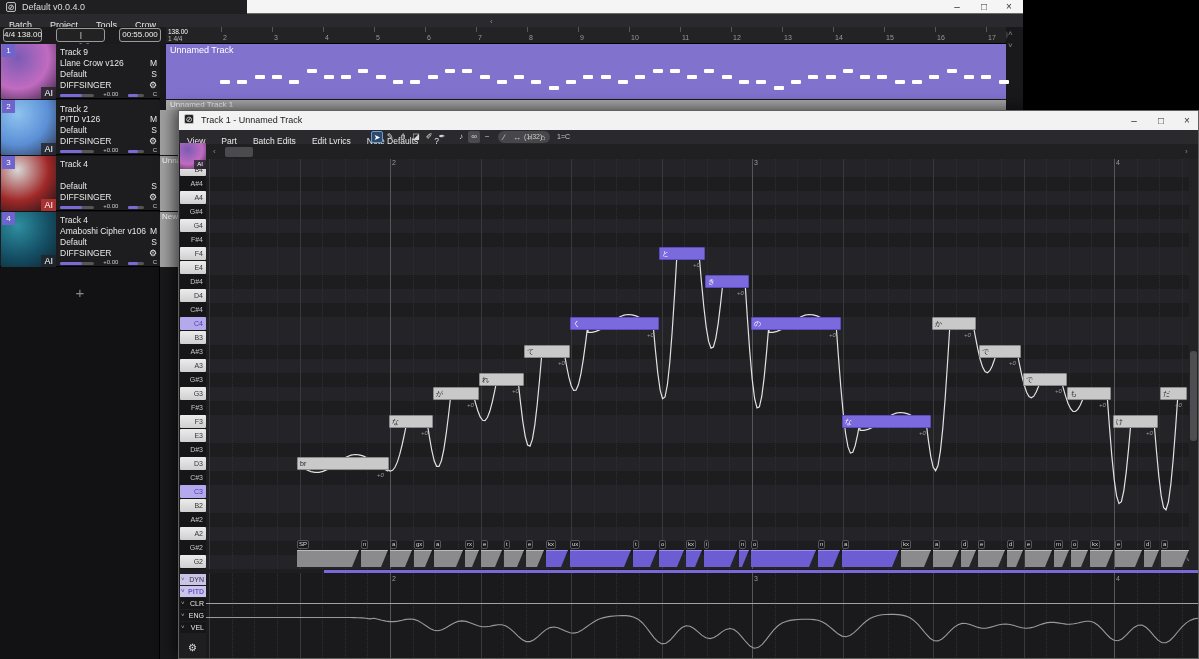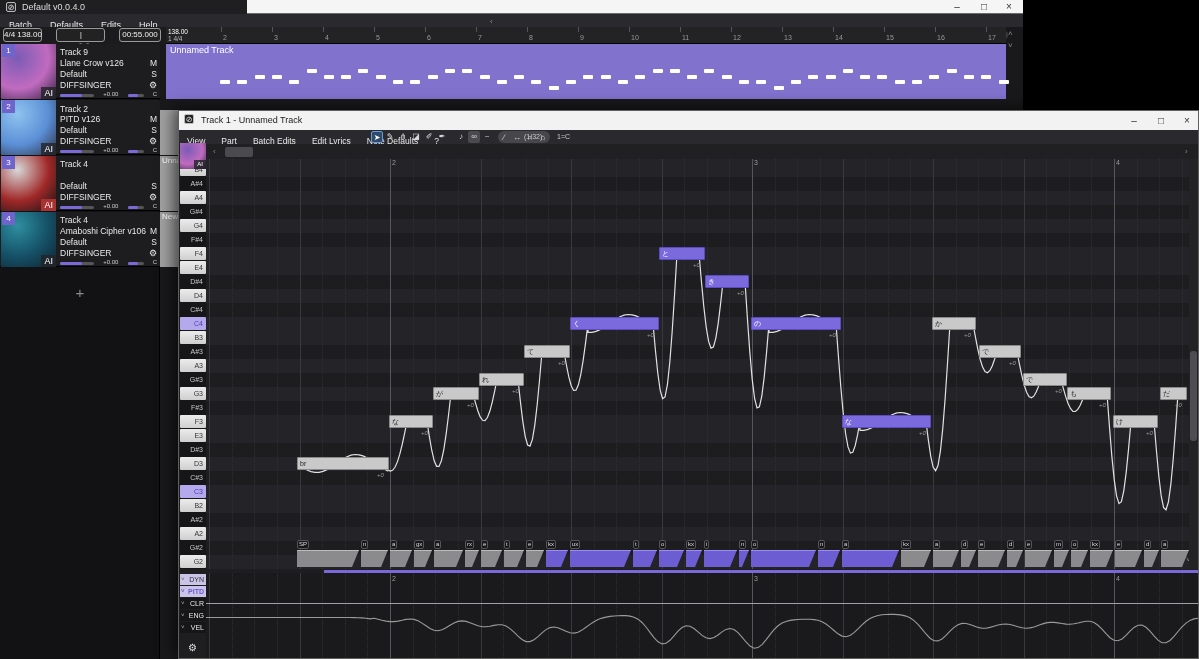--- a/index.html
+++ b/index.html
@@ -102,21 +102,21 @@
   <div id="main-titlebar" class="abs">
     <div id="main-title-dark" class="abs">
       <div class="appicon abs" style="left:6px;top:1.5px;">⊘</div>
       <span>Default v0.0.4.0</span>
     </div>
     <div class="winctl abs" style="left:948px;top:0;">–</div>
     <div class="winctl abs" style="left:975px;top:0;">□</div>
     <div class="winctl abs" style="left:1000px;top:0;">×</div>
   </div>
   <div id="main-menubar" class="abs">
-    <span id="main-menu-items"><span class="menu-item">Batch</span><span class="menu-item">Defaults</span><span class="menu-item">Edits</span><span class="menu-item">Help</span></span>
+    <span id="main-menu-items"><span class="menu-item">Batch</span><span class="menu-item">Project</span><span class="menu-item">Tools</span><span class="menu-item">Crow</span></span>
     <span class="scroll-arrow abs" style="left:490px;top:3px;">‹</span>
     <div id="arr-hscroll-track" class="abs">
       <div id="arr-hscroll-thumb" class="abs"></div>
     </div>
   </div>
   <div id="transport" class="abs">
     <div class="tbox abs" style="left:3px;top:1px;width:39px;height:14px;">
       <span>4/4</span>&nbsp;<span>138.00</span>
     </div>
     <div class="tbox abs" style="left:56px;top:1px;width:49px;height:14px;letter-spacing:1px;" id="play-btns"><span style="font-size: 7px; padding: 0px 2px;">|◀</span><span style="font-size: 7px; padding: 0px 2px;">▶</span><span style="font-size: 7px; padding: 0px 2px;">❚❚</span><span style="font-size: 7px; padding: 0px 2px;">▶|</span></div>
@@ -170,20 +170,23 @@
         <div class="mini-note" style="left: 694.1px; top: 30.5px;"></div>
         <div class="mini-note" style="left: 711.4px; top: 30.5px;"></div>
         <div class="mini-note" style="left: 728.7px; top: 36px;"></div>
         <div class="mini-note" style="left: 746px; top: 36px;"></div>
         <div class="mini-note" style="left: 763.3px; top: 30.5px;"></div>
         <div class="mini-note" style="left: 780.6px; top: 25px;"></div>
         <div class="mini-note" style="left: 797.9px; top: 30.5px;"></div>
         <div class="mini-note" style="left: 815.2px; top: 30.5px;"></div>
         <div class="mini-note" style="left: 832.5px; top: 36px;"></div>
       </div>
+  </div>
+  <div id="part2" class="abs">
+    <div class="part-label" style="font-size:8px;padding-top:0;">Unnamed Track 1</div>
   </div>
   <div class="sliver abs" style="top:110px;height:45px;"></div>
   <div class="sliver abs" style="top:156px;height:55px;">
     <div class="part-label">Unnamed Track 2</div>
   </div>
   <div class="sliver abs" style="top:212px;height:55px;">
     <div class="part-label">New Part</div>
   </div>
   <div class="scroll-arrow abs" style="left:1008px;top:29px;">˄</div>
   <div class="scroll-arrow abs" style="left:1008px;top:41px;">˅</div>

